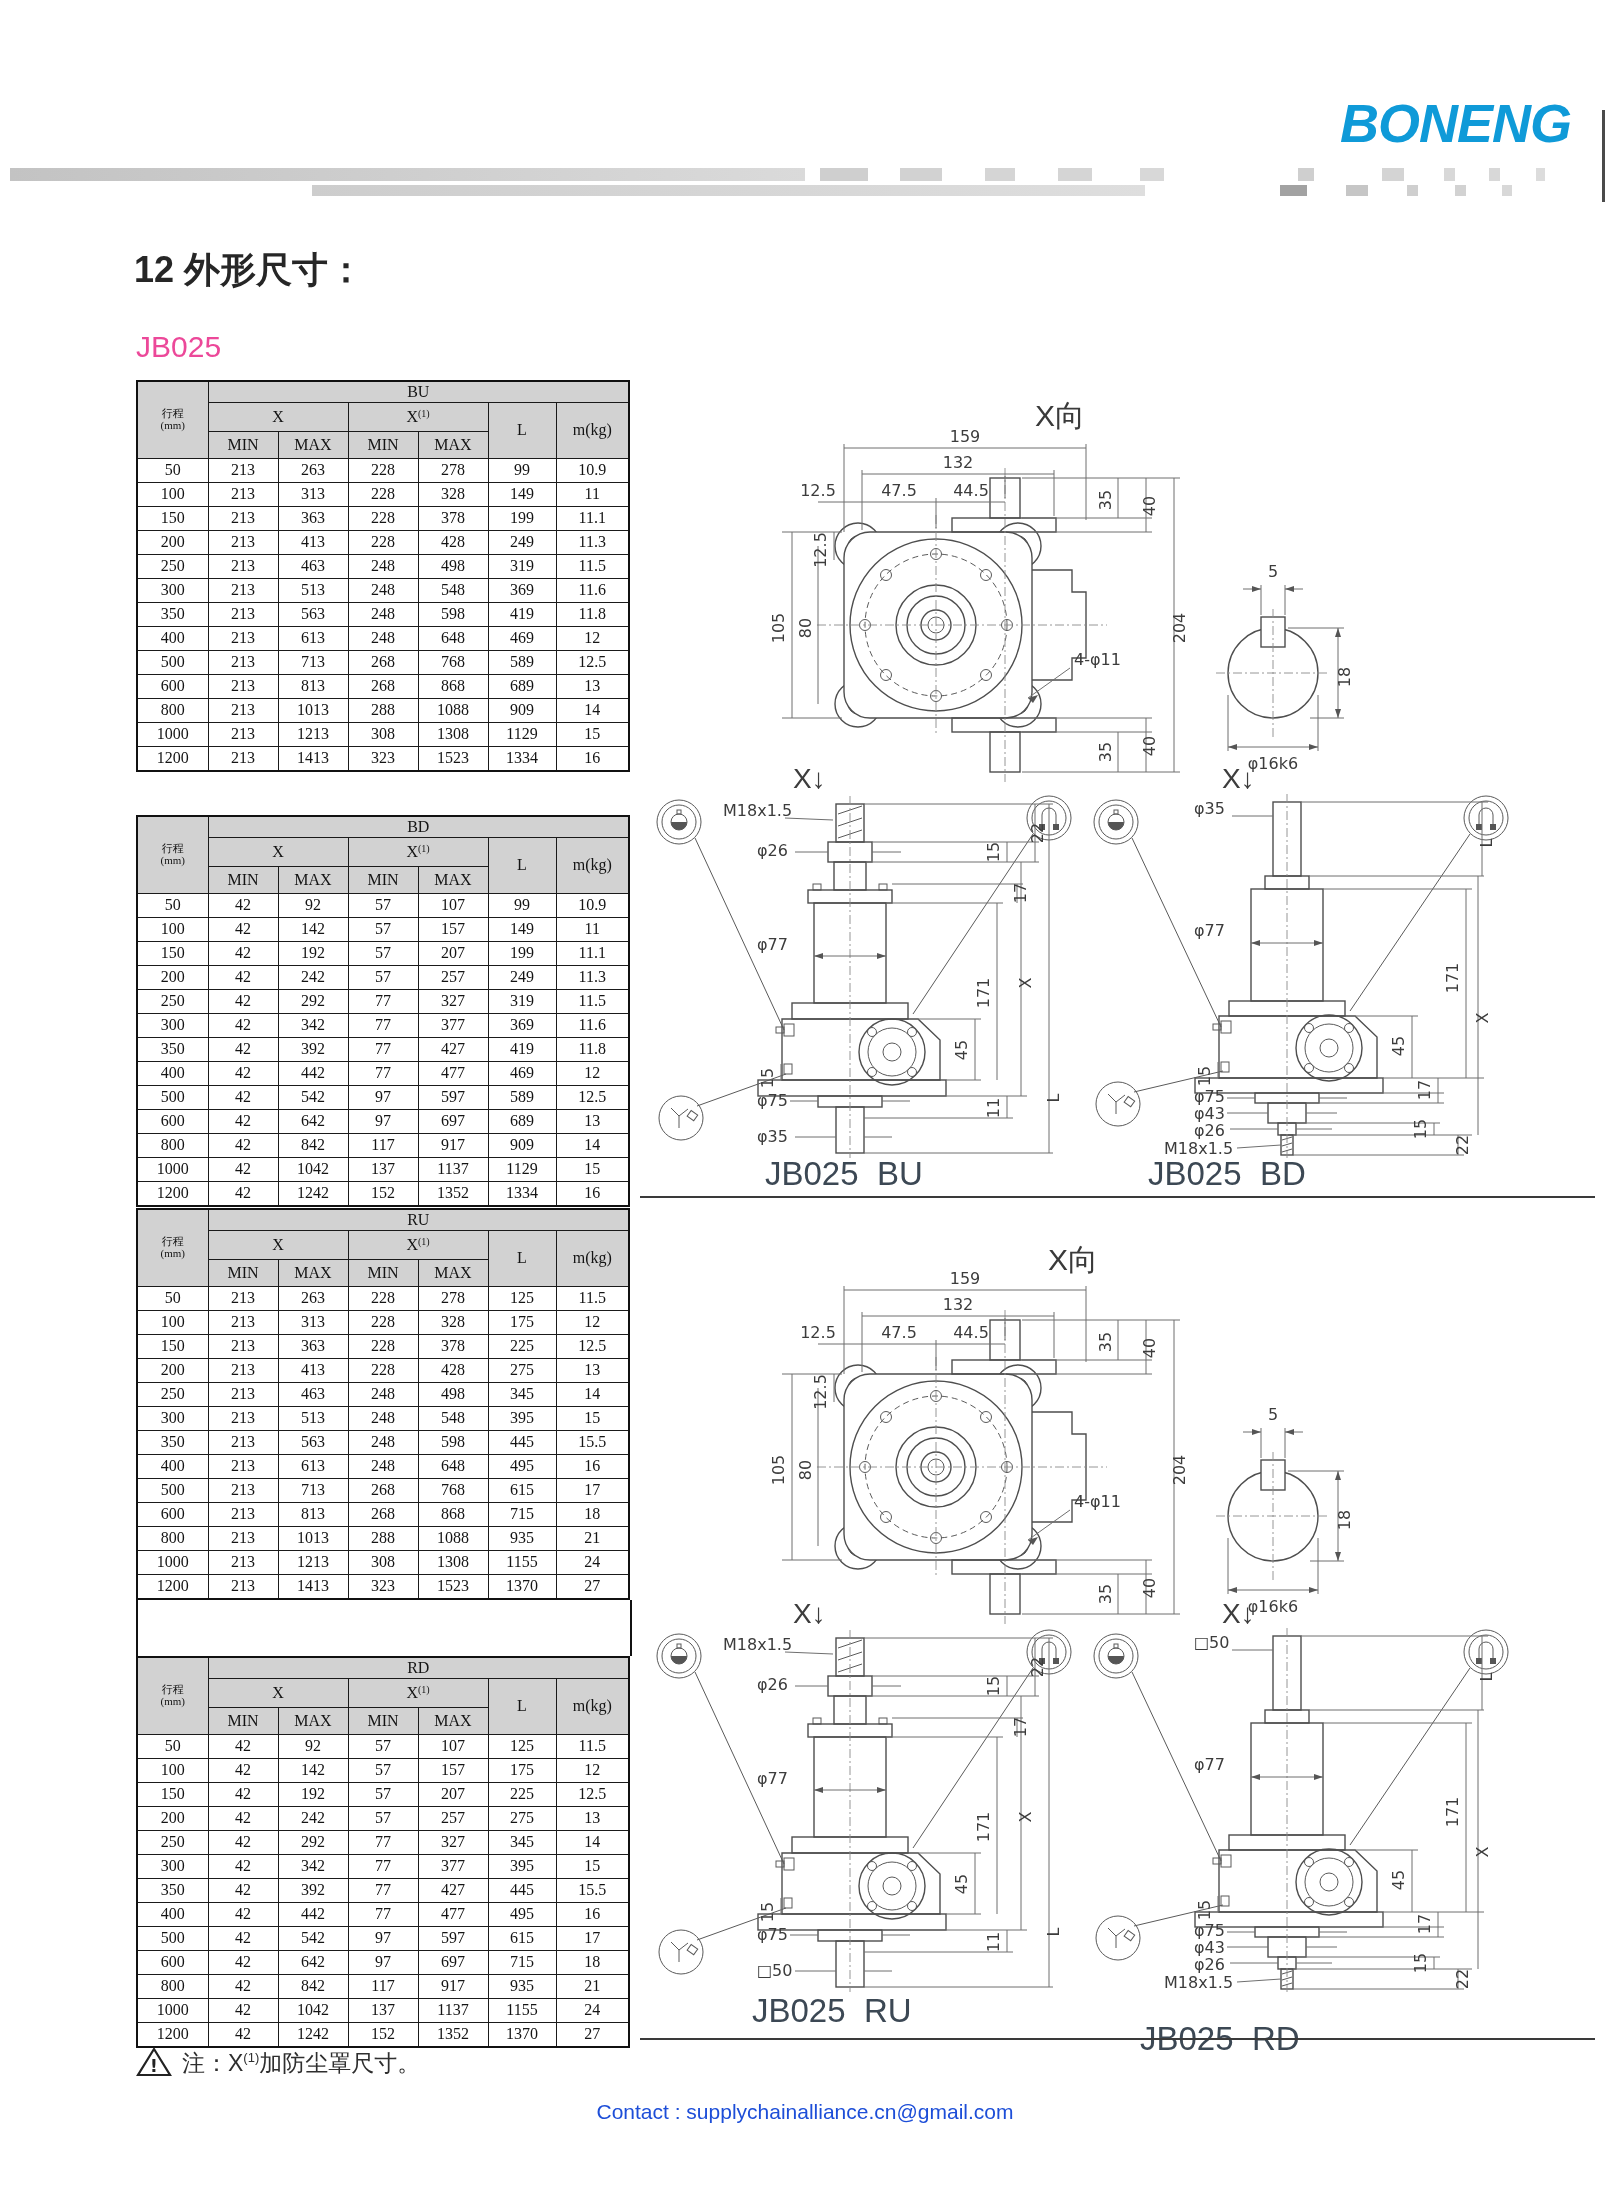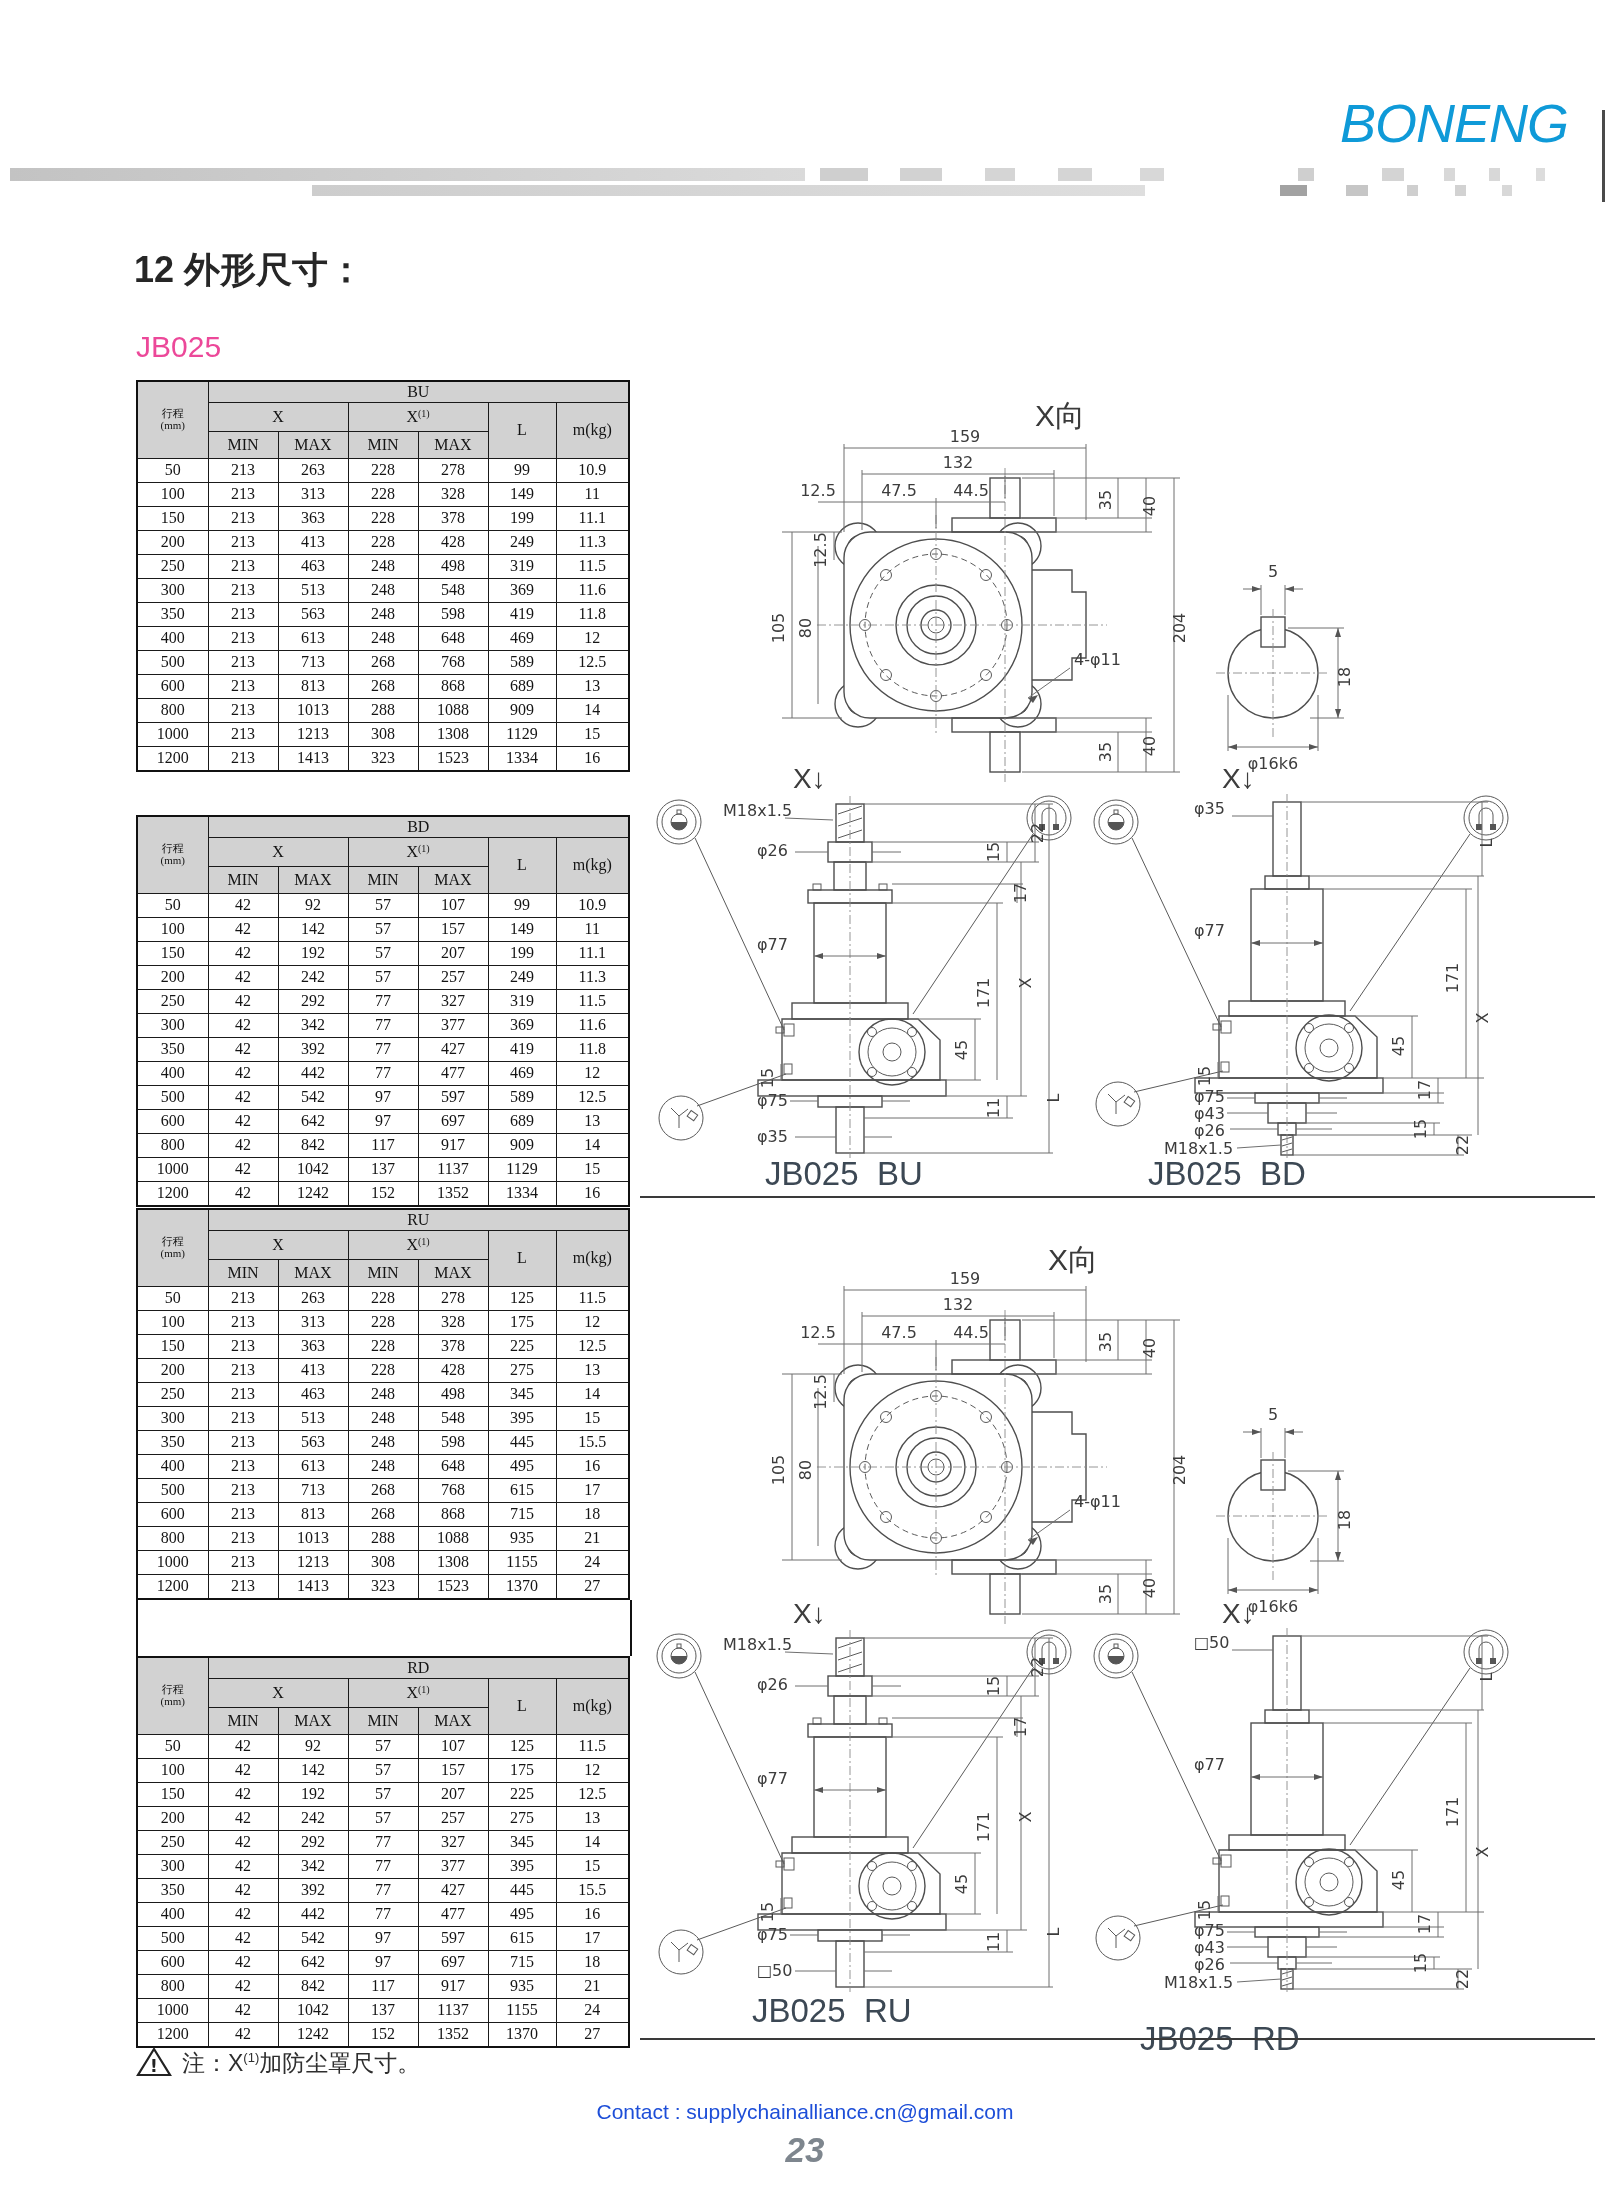--- a/index.html
+++ b/index.html
@@ -1,20 +1,20 @@
 <!DOCTYPE html>
 <html><head>
 <meta charset="utf-8">
 <style>
   html,body{margin:0;padding:0;background:#ffffff;}
   .page{position:relative;width:1610px;height:2200px;background:#ffffff;overflow:hidden;
         font-family:"Liberation Sans","DejaVu Sans",sans-serif;color:#222;}
   
   .logo{position:absolute;left:1340px;top:92px;width:220px;text-align:right;
-        font-family:"Liberation Sans",sans-serif;font-style:italic;font-weight:normal;
+        font-family:"Liberation Sans",sans-serif;font-style:italic;font-weight:bold;
         font-size:54px;letter-spacing:-1px;color:#0f9ad8;}
   .edge-line{position:absolute;background:#4a4a4a;}
   .bar{position:absolute;}
   
   .title{position:absolute;left:134px;top:246px;font-size:36px;font-weight:bold;color:#262626;
          font-family:"Liberation Sans","DejaVu Sans",sans-serif;}
   .model{position:absolute;left:136px;top:330px;font-size:30px;color:#ec4899;}
   
   table.dims{position:absolute;border-collapse:collapse;table-layout:fixed;width:492px;
              font-family:"Liberation Serif","DejaVu Serif",serif;font-size:16px;color:#141414;
@@ -1327,15 +1327,14 @@
 
   <svg style="left:136px;top:2046px;" width="36" height="32" viewBox="0 0 36 32">
     <polygon points="18,3 34,29 2,29" fill="none" stroke="#222" stroke-width="2.2"></polygon>
     <text x="18" y="26" text-anchor="middle" style="font-size:17px;font-weight:bold;fill:#222;">!</text>
   </svg>
   <div class="note">
     <span>注：X</span><sup>(1)</sup><span>加防尘罩尺寸。</span>
   </div>
 
   <div class="contact">Contact : supplychainalliance.cn@gmail.com</div>
-  <div class="pagenum">23</div>
 
 </div>
 
 </body></html>

